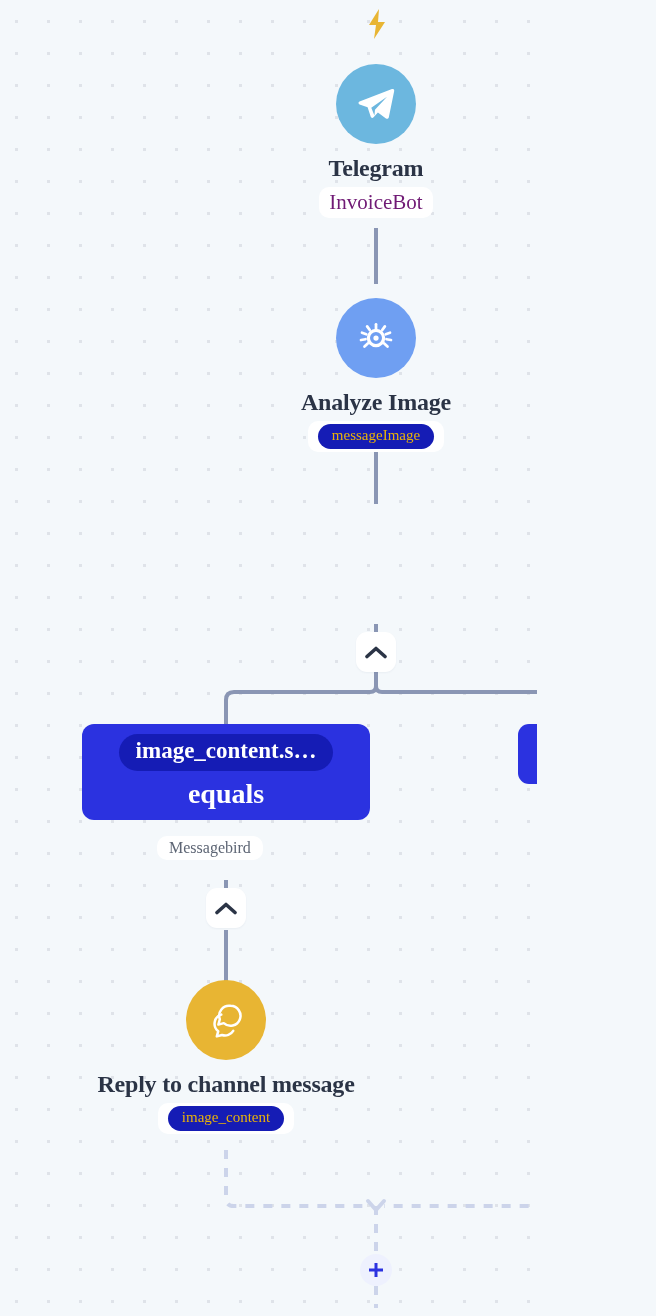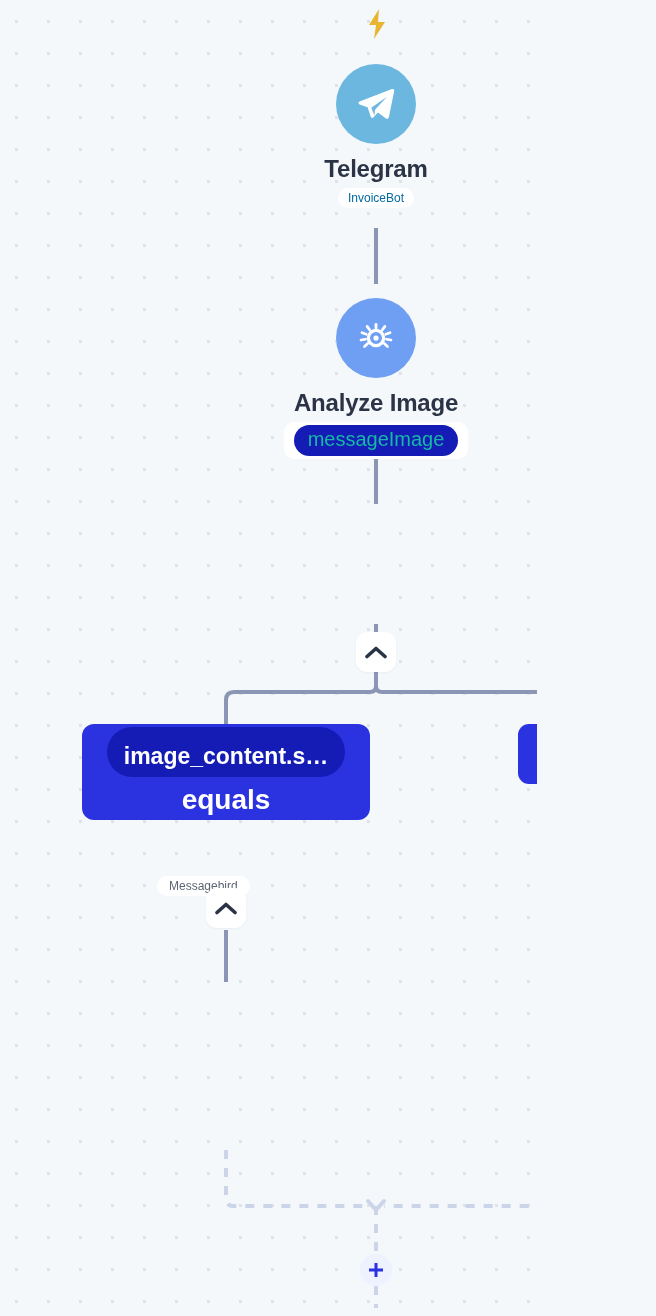--- a/index.html
+++ b/index.html
@@ -10,21 +10,21 @@
   #canvas {
     position: relative;
     width: 537px;
     height: 1316px;
     overflow: hidden;
     background-color: #f4f8fb;
     background-image:
       radial-gradient(circle at 1.6px 1.6px, #dfe3e9 1.6px, transparent 1.7px);
     background-size: 32px 32px;
     background-position: 15px 20px;
-    font-family: Liberation Sans, sans-serif;
+    font-family: Liberation Serif, serif;
     -webkit-font-smoothing: antialiased;
   }
 
   .svg-layer {
     position: absolute;
     inset: 0;
     width: 656px;
     height: 1316px;
     pointer-events: none;
   }
@@ -55,30 +55,30 @@
   .sub-wrap {
     margin-top: 5px;
     background: #ffffff;
     border-radius: 10px;
     padding: 3px 10px;
     display: flex;
     align-items: center;
     justify-content: center;
   }
   .sub-plain {
-    font-size: 12px;
-    color: #0369a1;
+    font-size: 21px;
+    color: #701a75;
     white-space: nowrap;
   }
   .sub-pill {
     background: #151cb5;
-    color: #14b8a6;
+    color: #eab308;
     border-radius: 999px;
     padding: 3px 14px 5px;
-    font-size: 20px;
+    font-size: 15px;
     white-space: nowrap;
     line-height: 1.15;
   }
 
   
   .collapse-btn {
     position: absolute;
     width: 40px;
     height: 40px;
     background: #ffffff;
@@ -98,21 +98,21 @@
     flex-direction: column;
     align-items: center;
     justify-content: center;
   }
   .cond-pill {
     background: #151cb5;
     color: #ffffff;
     font-size: 23px;
     font-weight: bold;
     border-radius: 999px;
-    padding: 16px 17px 6px;
+    padding: 3px 17px 6px;
     white-space: nowrap;
     max-width: 100%;
     overflow: hidden;
     text-overflow: ellipsis;
     line-height: 1.2;
   }
   .cond-op {
     color: #ffffff;
     font-size: 28px;
     font-weight: bold;
@@ -133,24 +133,23 @@
     font-weight: bold;
     line-height: 1.2;
   }
 
   
   .branch-sub {
     position: absolute;
     background: #ffffff;
     border-radius: 10px;
     padding: 3px 12px;
-    font-size: 12px;
+    font-size: 16px;
     color: #5d6574;
     white-space: nowrap;
-    margin-top: 40px;
   }
 
   
   .add-btn {
     position: absolute;
     width: 32px;
     height: 32px;
     border-radius: 50%;
     background: #eef1fe;
     display: flex;
@@ -253,20 +252,34 @@
   <div class="collapse-btn" style="left:206px; top:888px;">
     <svg width="22" height="13" viewBox="0 0 22 13" aria-hidden="true">
       <path d="M2 10.5 L11 2.5 L20 10.5" fill="none" stroke="#2b3446" stroke-width="3.6" stroke-linecap="round" stroke-linejoin="round"></path>
     </svg>
   </div>
 
   <div class="else-box" style="left:518px; top:724px; width:84px; height:60px;">
     <span class="else-label">Else</span>
   </div>
 
+  <div class="node" style="left:126px; top:980px; width:200px;">
+    <div class="circle" style="background:#e8b533;">
+      <svg width="42" height="42" viewBox="0 0 32 32" aria-hidden="true">
+        <g fill="none" stroke="#ffffff" stroke-width="1.9" stroke-linecap="round" stroke-linejoin="round">
+          <path d="M19.5 5.2 a7.6 7.6 0 1 1 -5.2 13.2 l-4.1 1.1 1.1 -4.1 a7.6 7.6 0 0 1 8.2 -10.2 z"></path>
+          <path d="M12.4 11.9 a7.2 7.2 0 0 0 -2.3 12.6 l-1.1 4 4 -1.1 a7.2 7.2 0 0 0 8.5 -3.1"></path>
+        </g>
+      </svg>
+    </div>
+    <div class="node-title">Reply to channel message</div>
+    <div class="sub-wrap">
+      <span class="sub-pill">image_content</span>
+    </div>
+  </div>
 
   <div class="add-btn" style="left:360px; top:1254px;">
     <svg width="18" height="18" viewBox="0 0 18 18" aria-hidden="true">
       <path d="M9 2 V16 M2 9 H16" stroke="#2b32e0" stroke-width="3" stroke-linecap="butt"></path>
     </svg>
   </div>
 
 </div>
 
 </body></html>

